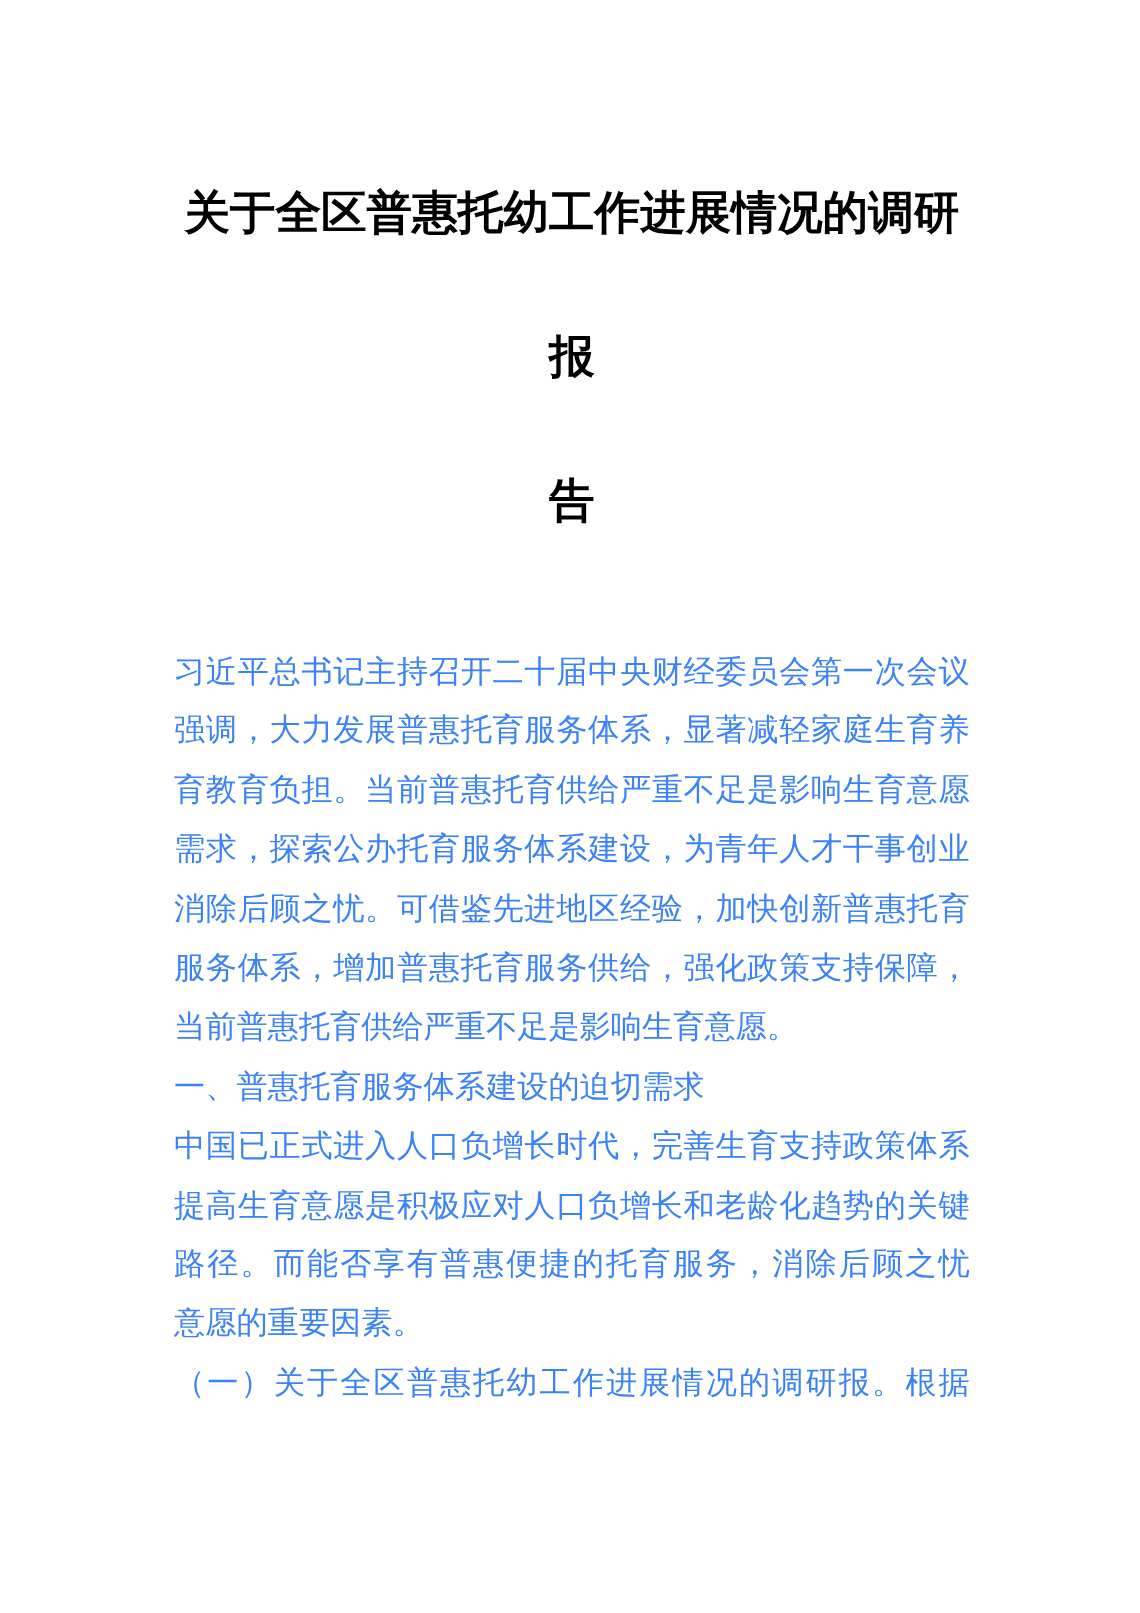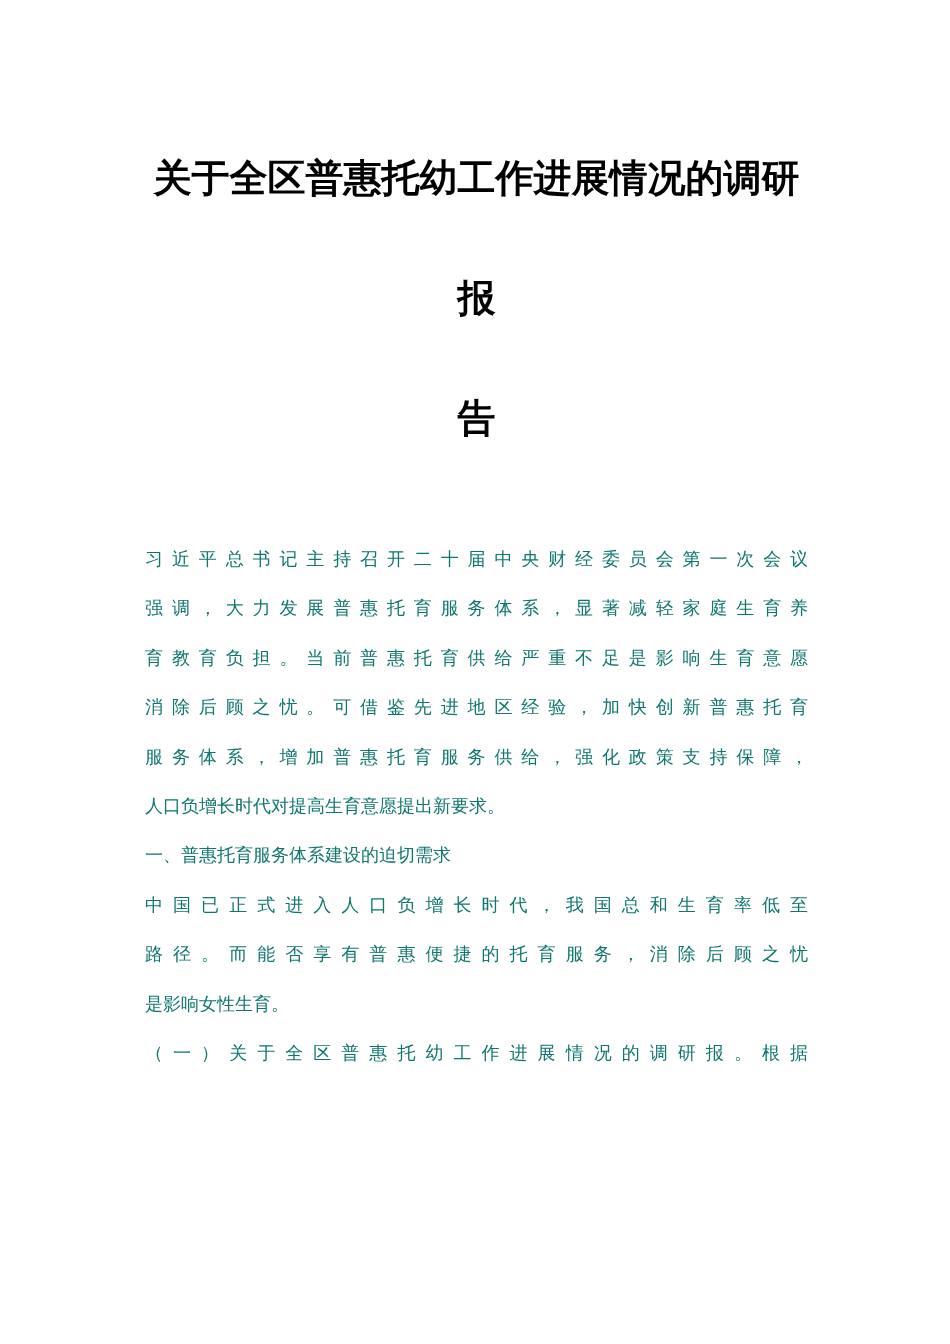--- a/index.html
+++ b/index.html
@@ -34,23 +34,23 @@
     font-weight: 700;
     color: #000000;
     text-align: center;
   }
   .title-line {
     display: block;
   }
   
   .doc-body {
     margin-top: 57px;
-    font-size: 18px;
+    font-size: 26px;
     line-height: 49.4px;
-    color: #0f766e;
+    color: #3b82f6;
   }
   .para {
     margin: 0;
     padding: 0;
   }
   .line {
     display: block;
     text-align: justify;
     text-align-last: justify;
     text-justify: inter-character;
@@ -72,30 +72,32 @@
   <div class="content">
     <h1 class="doc-title">
         <div class="title-line">关于全区普惠托幼工作进展情况的调研报</div>
         <div class="title-line">告</div>
       </h1>
     <div class="doc-body">
         <div class="para body">
           <div class="line">习近平总书记主持召开二十届中央财经委员会第一次会议</div>
           <div class="line">强调，大力发展普惠托育服务体系，显著减轻家庭生育养</div>
           <div class="line">育教育负担。当前普惠托育供给严重不足是影响生育意愿</div>
+          <div class="line">需求，探索公办托育服务体系建设，为青年人才干事创业</div>
           <div class="line">消除后顾之忧。可借鉴先进地区经验，加快创新普惠托育</div>
           <div class="line">服务体系，增加普惠托育服务供给，强化政策支持保障，</div>
-          <div class="line last">人口负增长时代对提高生育意愿提出新要求。</div>
+          <div class="line last">当前普惠托育供给严重不足是影响生育意愿。</div>
         </div>
         <div class="para heading">
           <div class="line last">一、普惠托育服务体系建设的迫切需求</div>
         </div>
         <div class="para body">
-          <div class="line">中国已正式进入人口负增长时代，我国总和生育率低至</div>
+          <div class="line">中国已正式进入人口负增长时代，完善生育支持政策体系</div>
+          <div class="line">提高生育意愿是积极应对人口负增长和老龄化趋势的关键</div>
           <div class="line">路径。而能否享有普惠便捷的托育服务，消除后顾之忧</div>
-          <div class="line last">是影响女性生育。</div>
+          <div class="line last">意愿的重要因素。</div>
         </div>
         <div class="para body">
           <div class="line">（一）关于全区普惠托幼工作进展情况的调研报。根据</div>
         </div>
       </div>
   </div>
 </div>
 
 </body></html>

